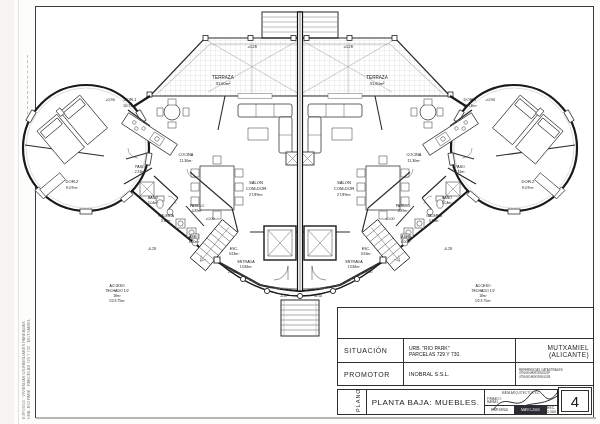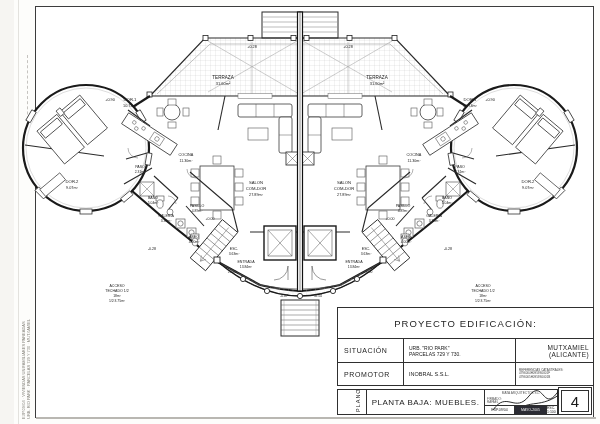--- a/index.html
+++ b/index.html
@@ -315,21 +315,20 @@
       <text x="483" y="302" font-size="3.4" text-anchor="middle">1/2:3.75m²</text>
       <text x="152" y="250" font-size="3.6" text-anchor="middle">-0.28</text>
       <text x="448" y="250" font-size="3.6" text-anchor="middle">-0.28</text>
       <text x="284" y="297" font-size="3.4" text-anchor="middle">-0.07</text>
       <text x="318" y="297" font-size="3.4" text-anchor="middle">-0.54</text>
     </g>
 </svg>
 
 <div class="tb1">
   <div class="tb-title">
-    <div>PROYECTO  EDIFICACIÓN:</div>
   </div>
   <div class="tb-row r1">
     <div class="tb-lab">SITUACIÓN</div>
     <div class="tb-val">
       <div>URB. "RIO PARK"</div>
       <div>PARCELAS 729 Y 730.</div>
     </div>
     <div class="tb-right">
       <div>MUTXAMIEL</div>
       <div>(ALICANTE)</div>

